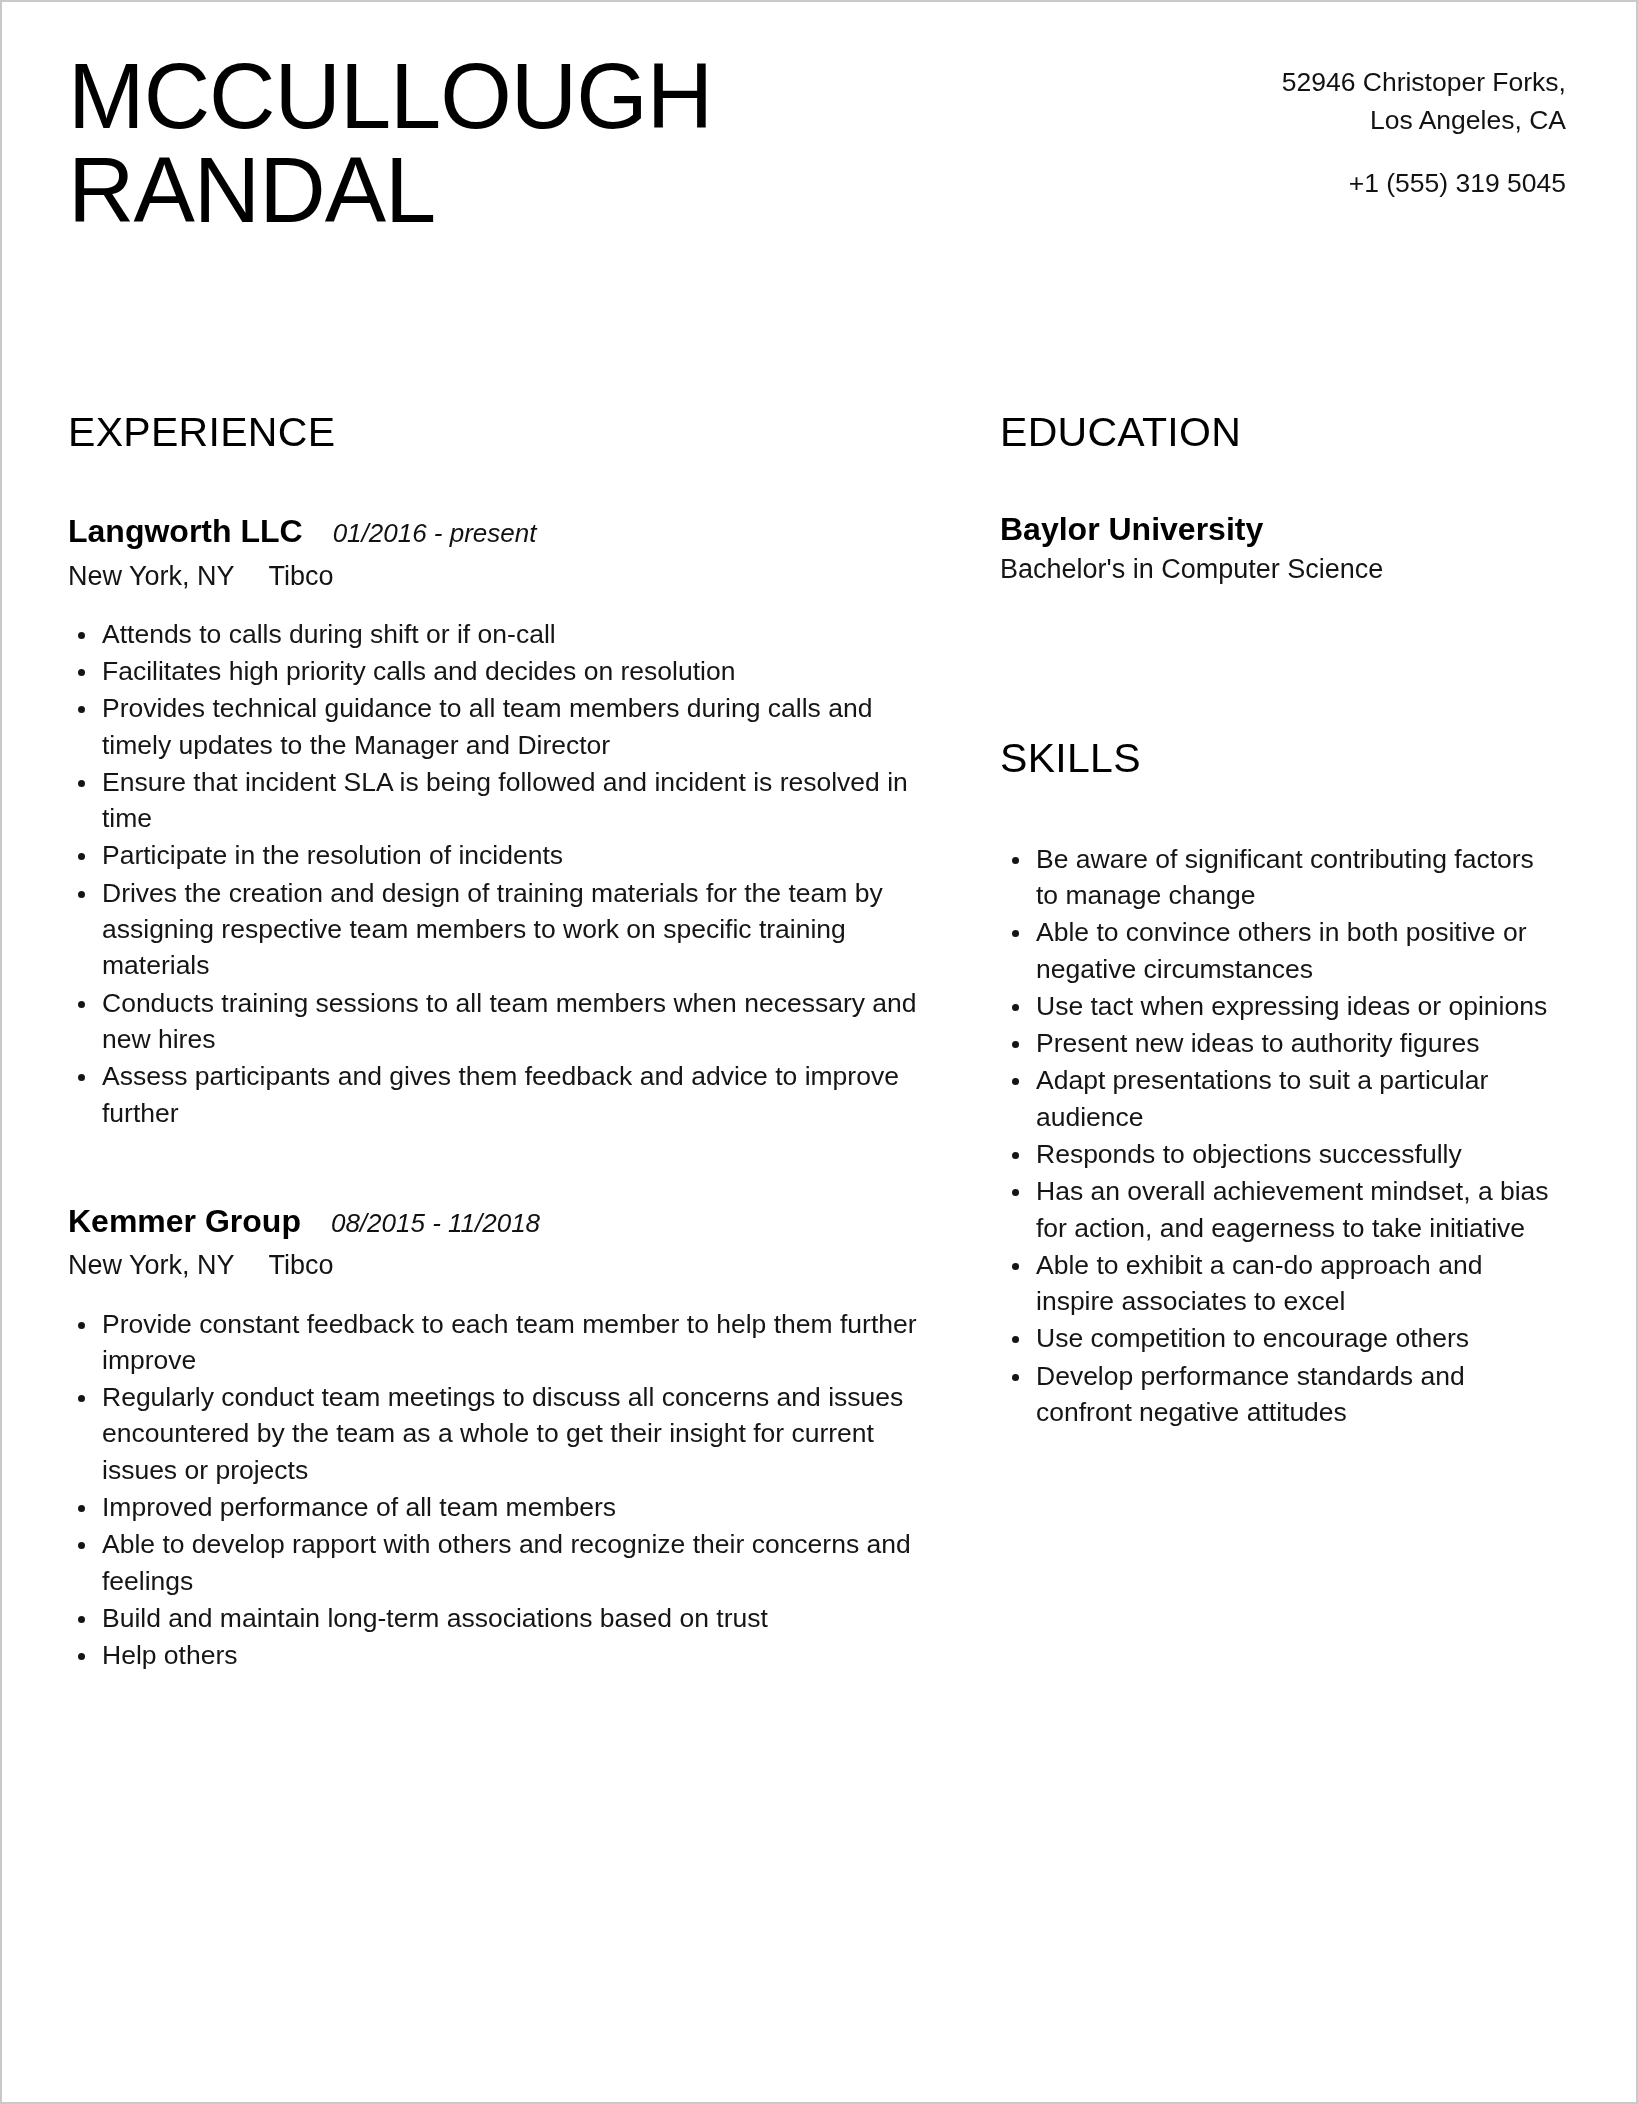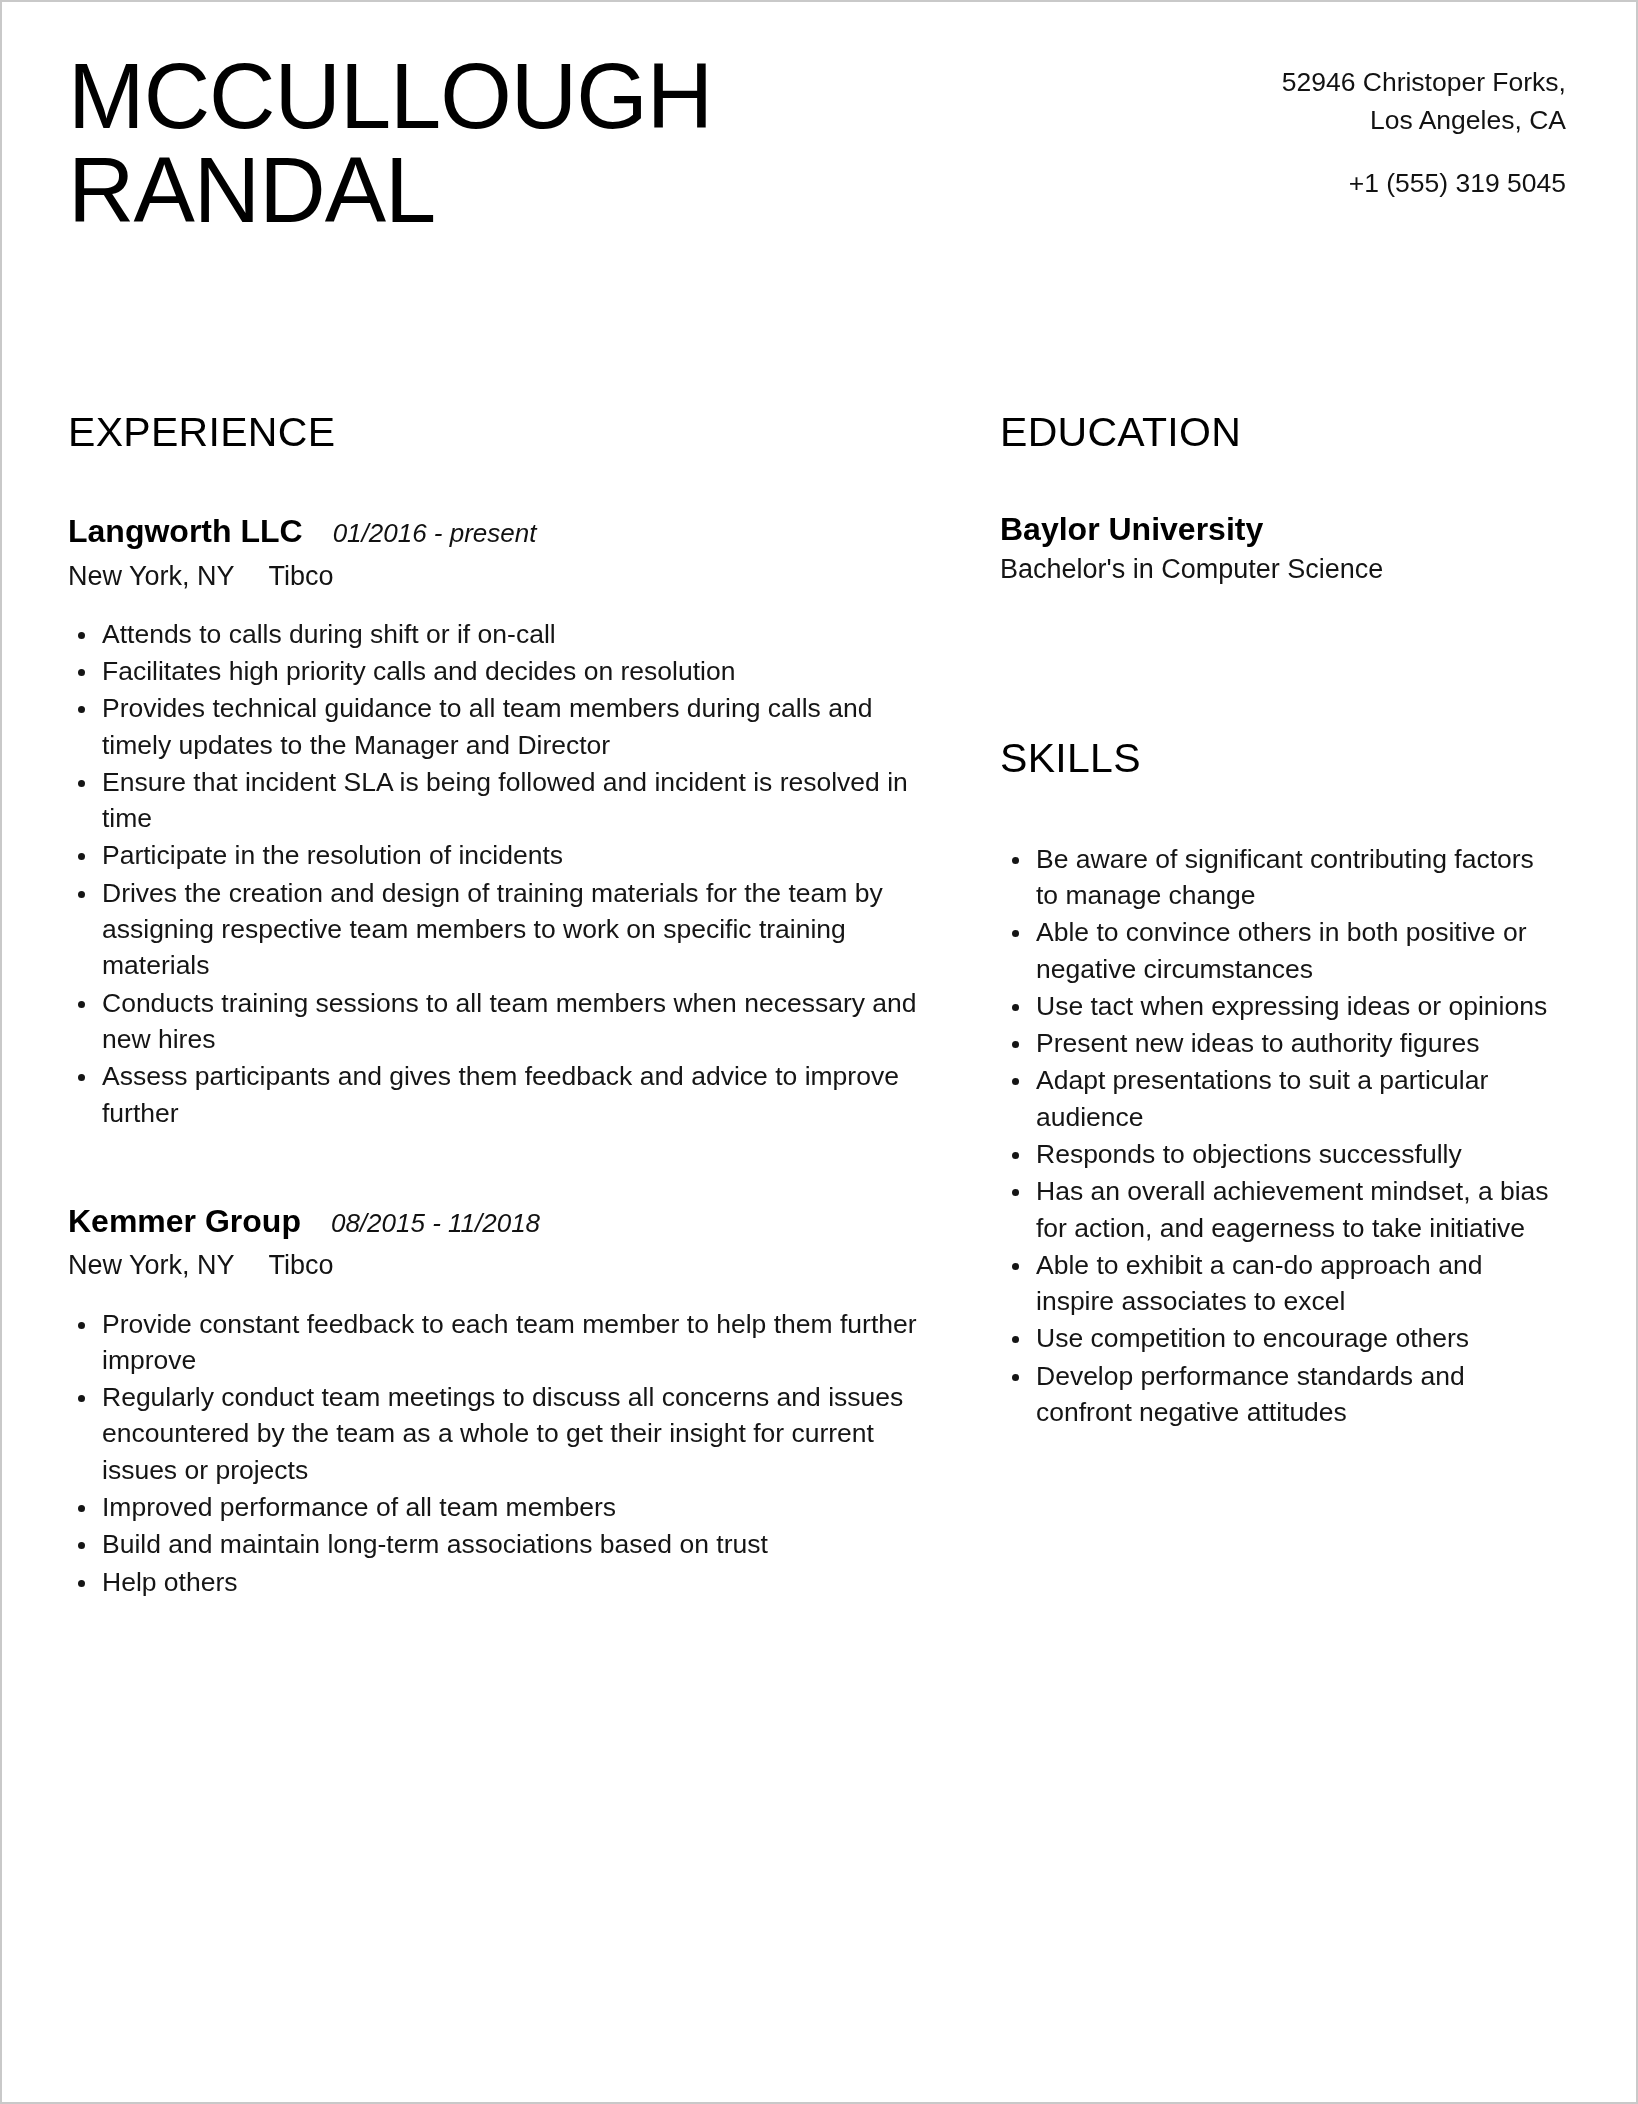--- a/index.html
+++ b/index.html
@@ -199,20 +199,21 @@
         </div>
         <div class="entry-sub">
           <span>New York, NY</span>
           <span class="sub-sep"></span>
           <span>Tibco</span>
         </div>
         <ul class="bullets">
           <li>Provide constant feedback to each team member to help them further improve</li>
           <li>Regularly conduct team meetings to discuss all concerns and issues encountered by the team as a whole to get their insight for current issues or projects</li>
           <li>Improved performance of all team members</li>
+          <li>Able to develop rapport with others and recognize their concerns and feelings</li>
           <li>Build and maintain long-term associations based on trust</li>
           <li>Help others</li>
         </ul>
       </div>
     </div>
 
     <div class="col-right">
 
       <div class="edu-block">
         <div class="section-title">EDUCATION</div>

